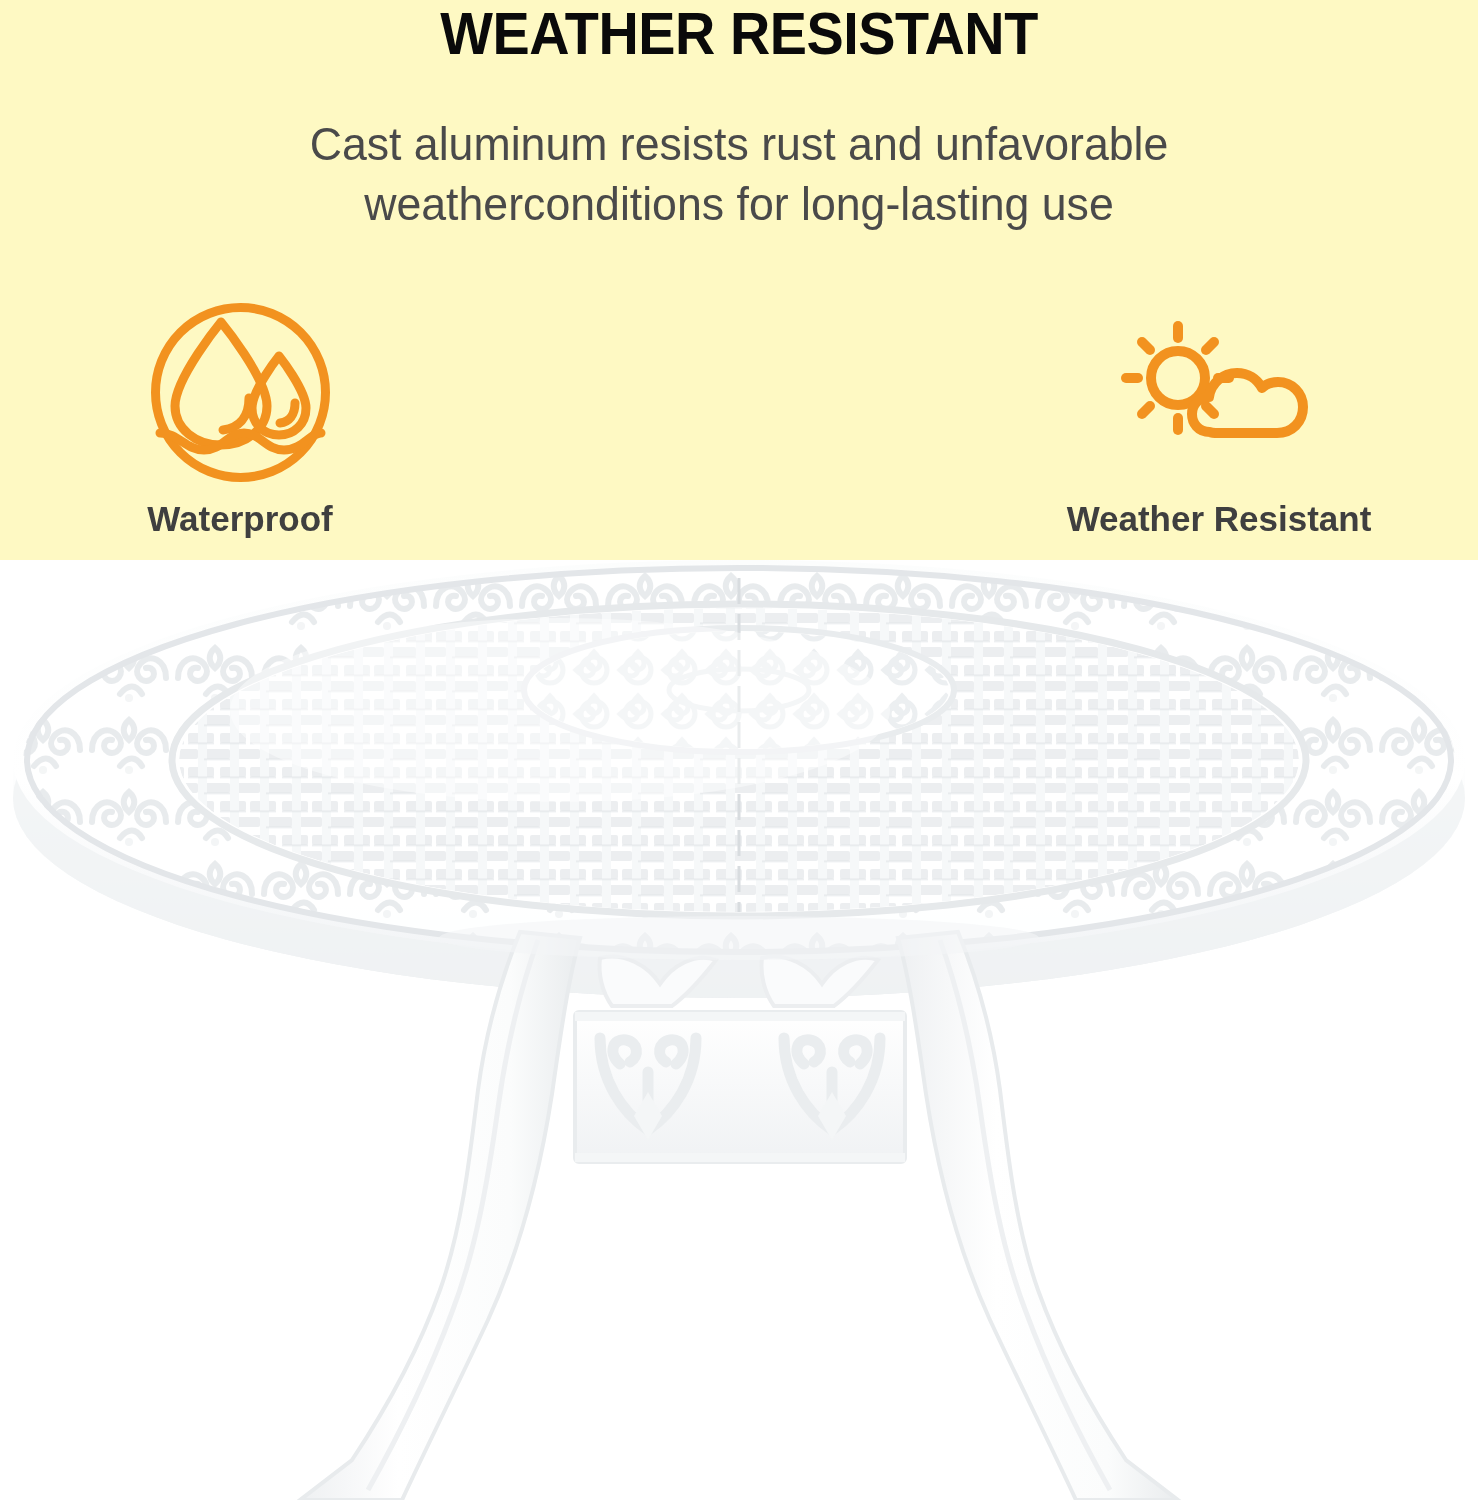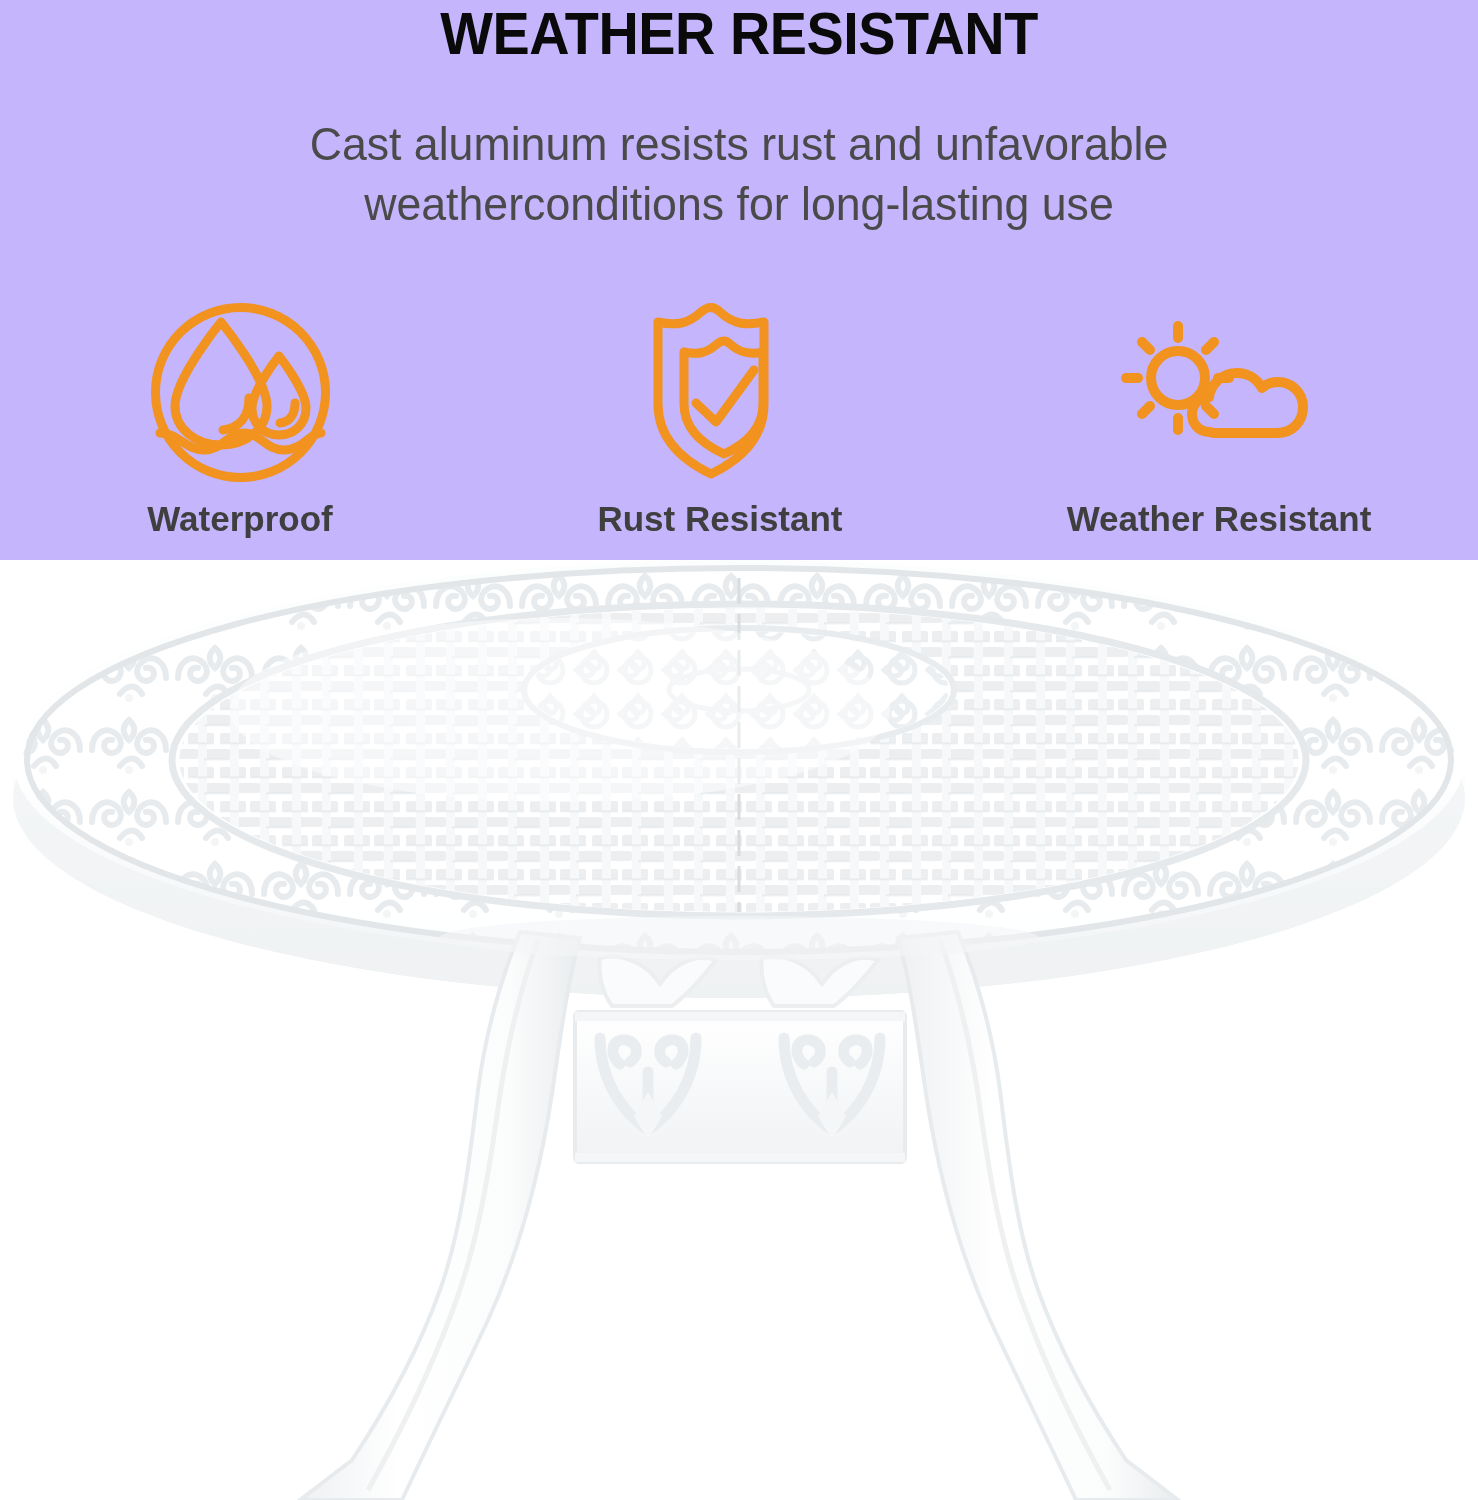--- a/index.html
+++ b/index.html
@@ -9,21 +9,21 @@
     height: 1500px;
     background: #ffffff;
     font-family: "Liberation Sans", sans-serif;
     overflow: hidden;
   }
 
   #page {
     position: relative;
     width: 1478px;
     height: 1500px;
-    background: #c4b5fd;
+    background: #fef9c3;
     overflow: hidden;
   }
 
   
   .headline {
     position: absolute;
     top: 2px;
     left: 0;
     width: 1478px;
     text-align: center;
@@ -141,41 +141,20 @@
             <path d="M147 103 C147 115, 141 122, 132 123"></path>
 
             <path d="M12 133 C30 133, 38 150, 56 150 C74 150, 80 133, 96 133
                      C112 133, 118 150, 136 150 C154 150, 162 133, 173 133"></path>
           </g>
         </svg>
       </div>
       <div class="feature-label">Waterproof</div>
     </div>
 
-    <div class="feature f2">
-      <div class="feature-icon">
-        <svg width="185" height="185" viewBox="0 0 185 185" aria-hidden="true">
-          <g fill="none" stroke="#F2921F" stroke-width="9" stroke-linecap="round" stroke-linejoin="round">
-
-            <path d="M30 22 C48 26, 60 24, 73 12 C80 6, 86 6, 92 12
-                     C105 24, 118 26, 136 22 L136 104
-                     C136 138, 112 160, 83 174
-                     C54 160, 30 138, 30 104 Z"></path>
-
-            <path d="M56 52 C70 55, 79 53, 89 44 C94 40, 98 40, 102 44
-                     C112 53, 122 55, 135 52 L135 104
-                     C135 128, 118 144, 96 154
-                     C74 144, 56 128, 56 104 Z"></path>
-
-            <path d="M68 103 L88 122 L126 70"></path>
-          </g>
-        </svg>
-      </div>
-      <div class="feature-label">Rust Resistant</div>
-    </div>
 
     <div class="feature f3">
       <div class="feature-icon">
         <svg width="210" height="185" viewBox="0 0 210 185" aria-hidden="true">
           <g fill="none" stroke="#F2921F" stroke-width="10" stroke-linecap="round" stroke-linejoin="round">
 
             <circle cx="64" cy="78" r="27"></circle>
 
             <path d="M64 38 L64 26"></path>
             <path d="M64 118 L64 130"></path>

